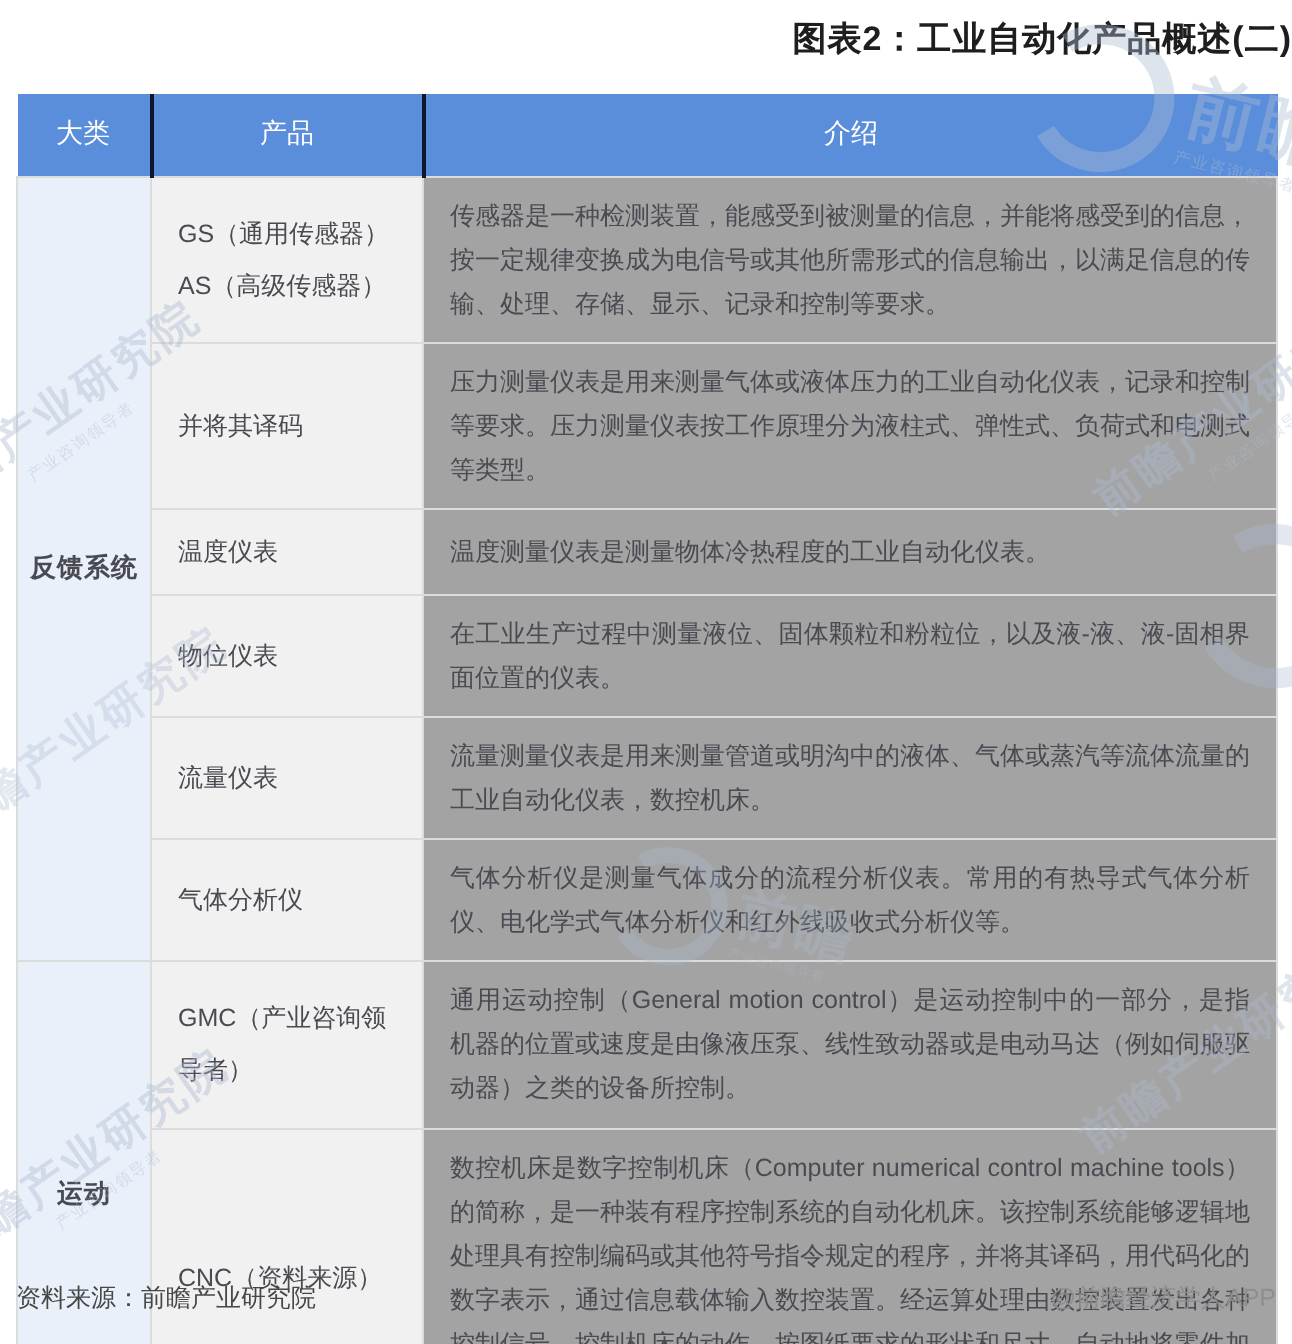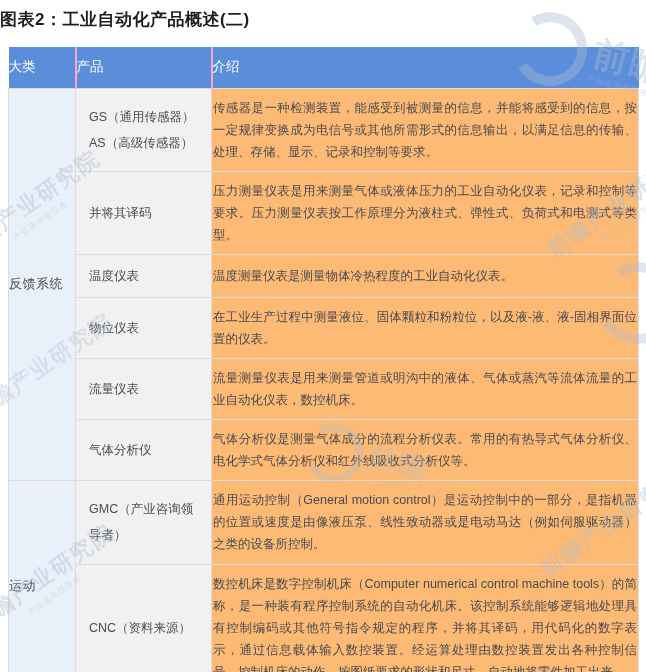--- a/index.html
+++ b/index.html
@@ -16,52 +16,52 @@
     width:646px;height:672px;
     font-family:"Liberation Sans","DejaVu Sans",sans-serif;
     color:var(--text);
   }
   .page{
     position:relative;width:646px;height:672px;
     background:#fff;overflow:hidden;
   }
   .chart-title{
     position:absolute;top:8px;left:0;right:0;
-    text-align:left;font-size:17px;font-weight:bold;color:#1E1E1E;
+    text-align:right;font-size:17px;font-weight:bold;color:#1E1E1E;
     letter-spacing:0.5px;
   }
   .table-wrap{position:absolute;left:8px;top:47px;width:630px;}
   table{
     width:630px;border-collapse:collapse;table-layout:fixed;
     font-size:12.5px;color:var(--text);
   }
   col.c-cat{width:67px;}
   col.c-prod{width:136px;}
   col.c-intro{width:427px;}
   thead th{
     background:var(--header-bg);color:#FFFFFF;font-weight:normal;
-    font-size:13.5px;height:41px;text-align:left;
+    font-size:13.5px;height:41px;text-align:center;
     border:none;
     font-family:Liberation Mono, monospace;
   }
-  thead th + th{border-left:2px solid #f9a8d4;}
+  thead th + th{border-left:2px solid #0f172a;}
   tbody td{
     border:1px solid var(--border);
     vertical-align:middle;
   }
   td.cell-category{
-    background:var(--category-bg);text-align:left;
-    font-size:13px;letter-spacing:0.5px;
+    background:var(--category-bg);text-align:center;
+    font-size:13px;letter-spacing:0.5px;font-weight:bold;
   }
   td.cell-product{
     background:var(--product-bg);padding:8px 6px 8px 13px;
     line-height:26px;font-size:12.5px;
   }
   td.cell-intro{
-    background:#fdba74;padding:8px 1px;
+    background:#a3a3a3;padding:8px 13px;
     line-height:22px;font-size:12.5px;
     text-align:justify;
   }
   .page-footer{
     position:absolute;left:8px;right:8px;top:641px;
     display:flex;justify-content:space-between;align-items:center;
     font-size:12.5px;
   }
   .footer-source{color:#474747;}
   .footer-credit{color:#8E8E8E;}
@@ -168,20 +168,24 @@
           <tr style="height: 116px;">
             <td class="cell-product">
               <div>CNC（资料来源）</div>
             </td>
             <td class="cell-intro">数控机床是数字控制机床（Computer numerical control machine tools）的简称，是一种装有程序控制系统的自动化机床。该控制系统能够逻辑地处理具有控制编码或其他符号指令规定的程序，并将其译码，用代码化的数字表示，通过信息载体输入数控装置。经运算处理由数控装置发出各种控制信号，控制机床的动作，按图纸要求的形状和尺寸，自动地将零件加工出来。</td>
           </tr>
         </tbody>
     </table>
   </div>
 
+  <div class="page-footer">
+    <span class="footer-source">资料来源：前瞻产业研究院</span>
+    <span class="footer-credit">@前瞻经济学人APP</span>
+  </div>
 
   <div class="wm wm-logo wm-a">
     <span class="wm-ring"></span>
     <span class="wm-brandcol">
       <span class="wm-brand">前瞻</span>
       <span class="wm-tag">产业咨询领导者</span>
     </span>
   </div>
   <div class="wm wm-text wm-b">
     <span>前瞻产业研究院</span>

